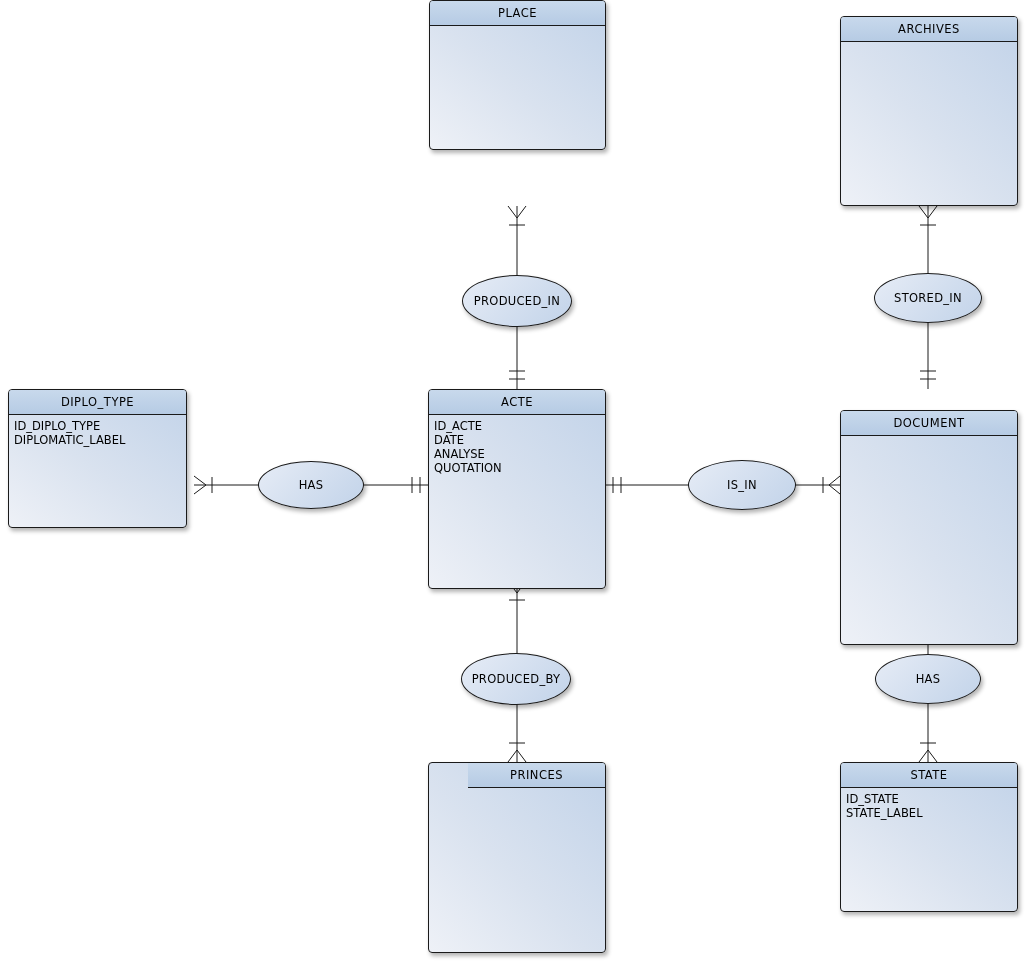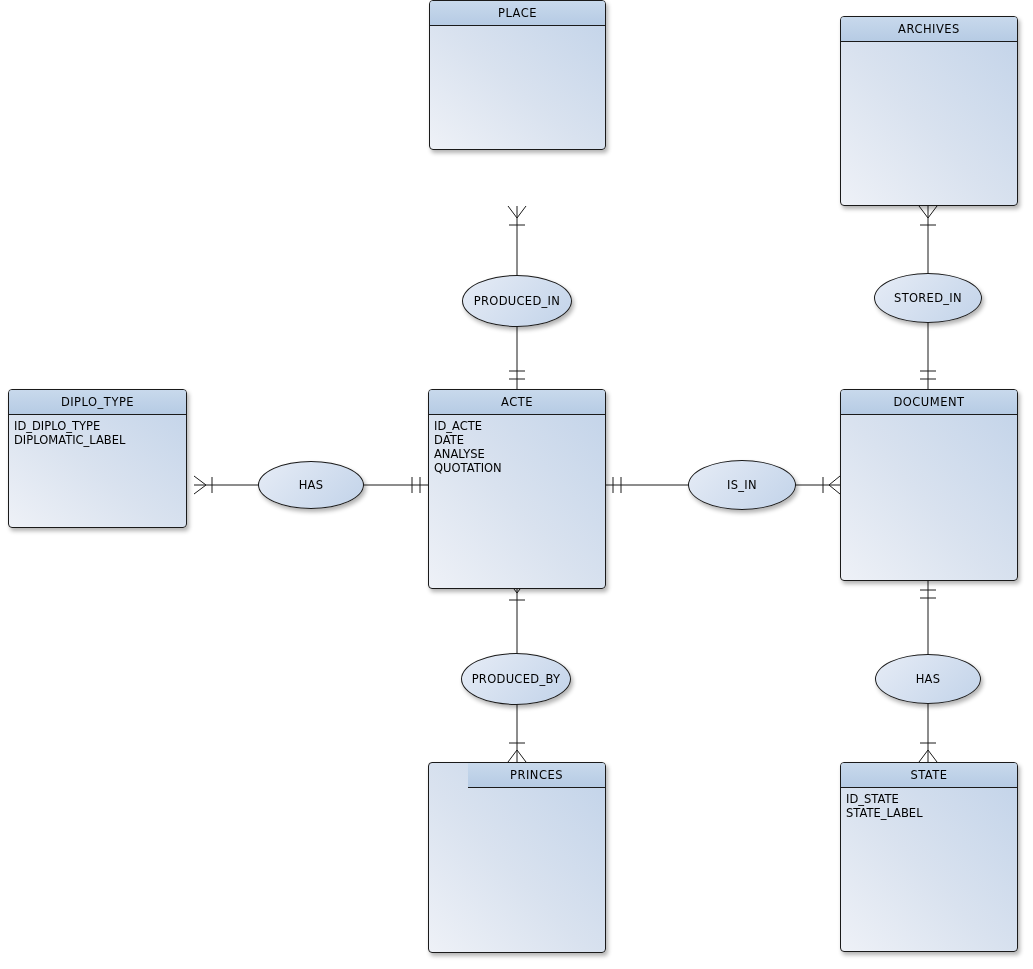--- a/index.html
+++ b/index.html
@@ -148,29 +148,29 @@
   <div class="entity" style="left:428px; top:389px; width:178px; height:200px;">
     <div class="entity-header">ACTE</div>
     <div class="entity-body">
       <div class="attr">ID_ACTE</div>
       <div class="attr">DATE</div>
       <div class="attr">ANALYSE</div>
       <div class="attr">QUOTATION</div>
     </div>
   </div>
 
-  <div class="entity" style="left:840px; top:389px; width:178px; height:192px;">
+  <div class="entity" style="left:840px; top:410px; width:178px; height:235px;">
     <div class="entity-header">DOCUMENT</div>
   </div>
 
   <div class="entity" style="left:428px; top:762px; width:178px; height:191px;padding-left:39px;">
     <div class="entity-header">PRINCES</div>
   </div>
 
-  <div class="entity" style="left:840px; top:762px; width:178px; height:190px;">
+  <div class="entity" style="left:840px; top:762px; width:178px; height:150px;">
     <div class="entity-header">STATE</div>
     <div class="entity-body">
       <div class="attr">ID_STATE</div>
       <div class="attr">STATE_LABEL</div>
     </div>
   </div>
 
   <div class="relationship" style="left:462px; top:275px; width:110px; height:52px;">
     <span class="rel-label">PRODUCED_IN</span>
   </div>

